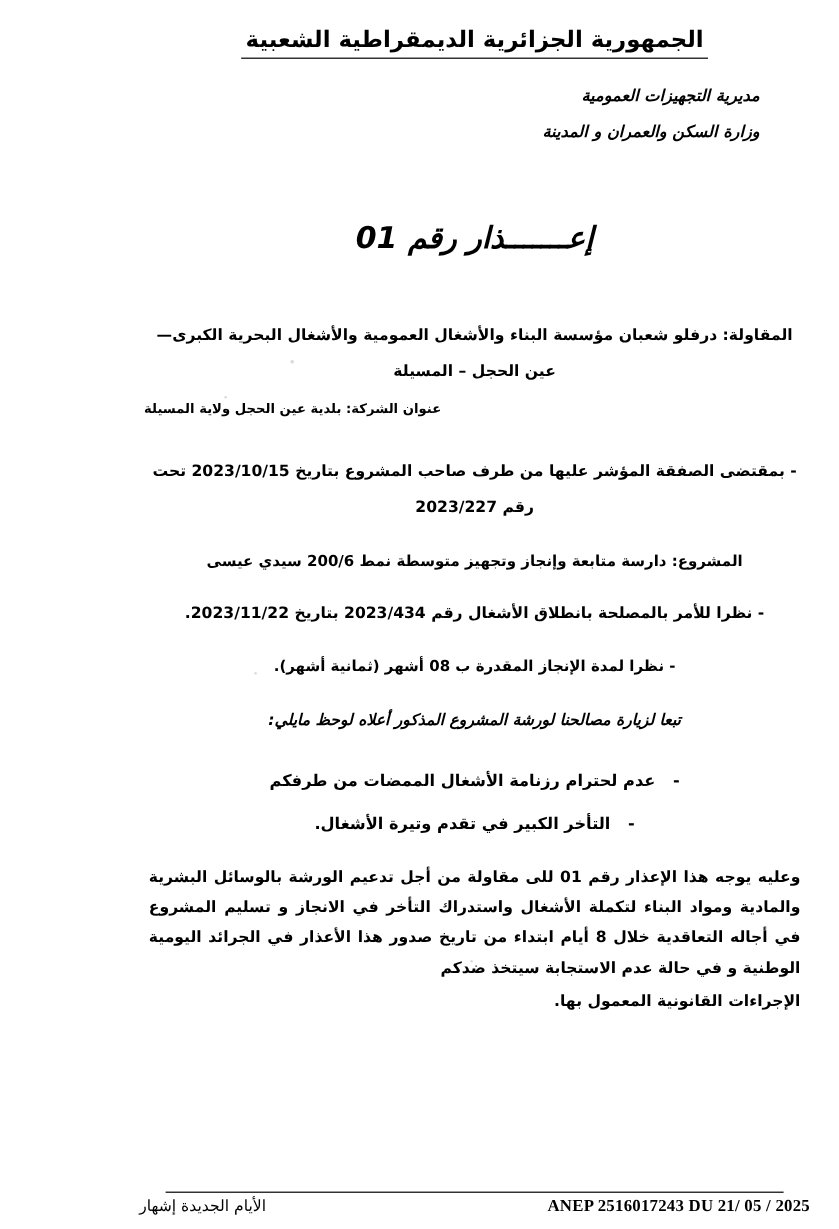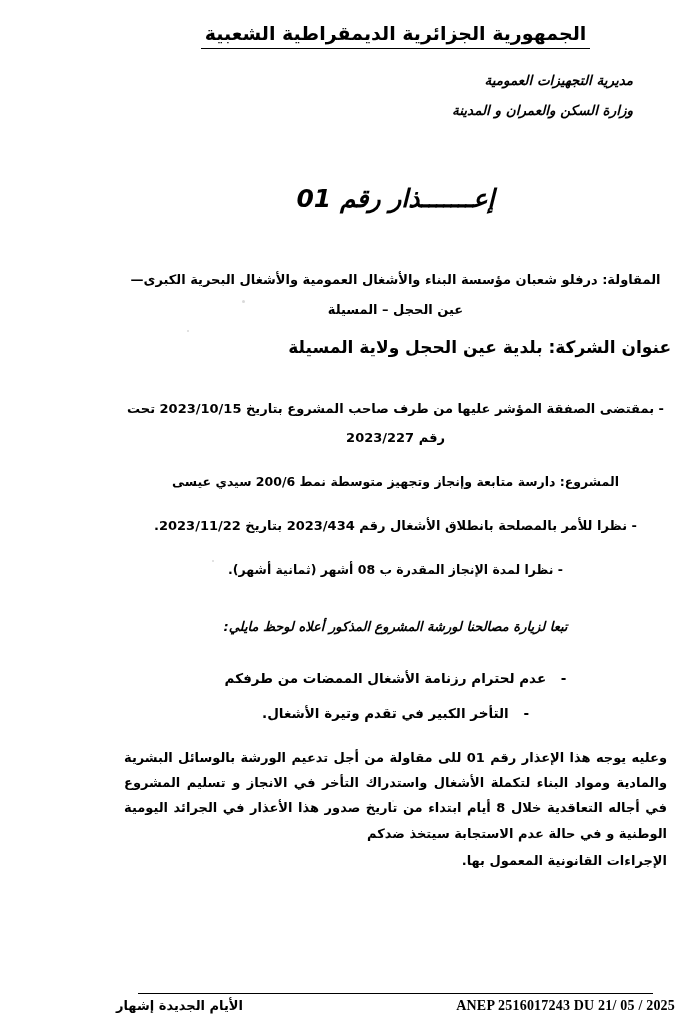--- a/index.html
+++ b/index.html
@@ -73,22 +73,22 @@
   .bold {
     font-weight: bold;
   }
   .contractor {
     font-weight: bold;
     font-size: 13px;
     text-align: center;
   }
   .address {
     font-weight: bold;
-    font-size: 17px;
-    text-align: right;
+    font-size: 11px;
+    text-align: left;
     margin-top: 2px;
   }
   .para-ref {
     margin-top: 26px;
     text-align: center;
     font-weight: bold;
     font-size: 13px;
     line-height: 2.3;
   }
   .para-ref2 {
@@ -98,21 +98,21 @@
     font-size: 13px;
     line-height: 2.3;
   }
   .para-ref3 {
     margin-top: 14px;
     text-align: center;
     font-weight: bold;
     font-size: 12.5px;
   }
   .visit-note {
-    margin-top: 28px;
+    margin-top: 16px;
     text-align: center;
     font-weight: bold;
     font-style: italic;
     font-size: 13px;
   }
 
   .bullets {
     margin-top: 18px;
     font-size: 13.5px;
     font-weight: bold;
@@ -165,21 +165,21 @@
   }
   .anep {
     font-family: "Liberation Serif", serif;
     font-weight: bold;
     font-size: 14px;
     direction: ltr;
     letter-spacing: 0.2px;
   }
   .newspaper {
     font-size: 13px;
-    font-weight: bold;
+    font-weight: normal;
   }
 
   
   .speck {
     position: absolute;
     background: #b9b9b9;
     border-radius: 50%;
     opacity: .55;
   }
 </style>

